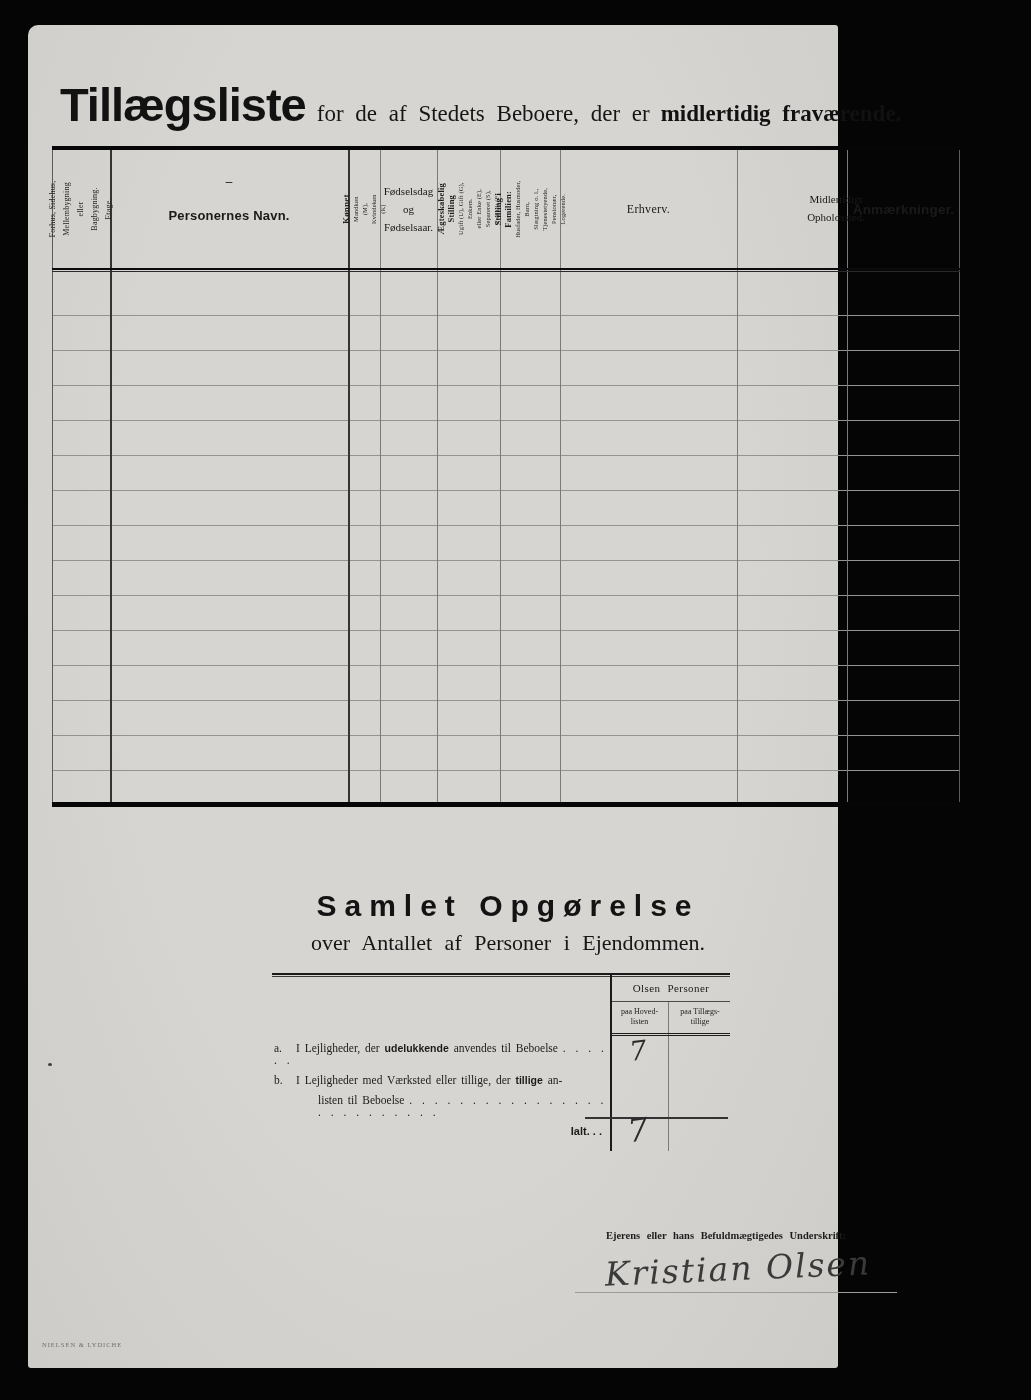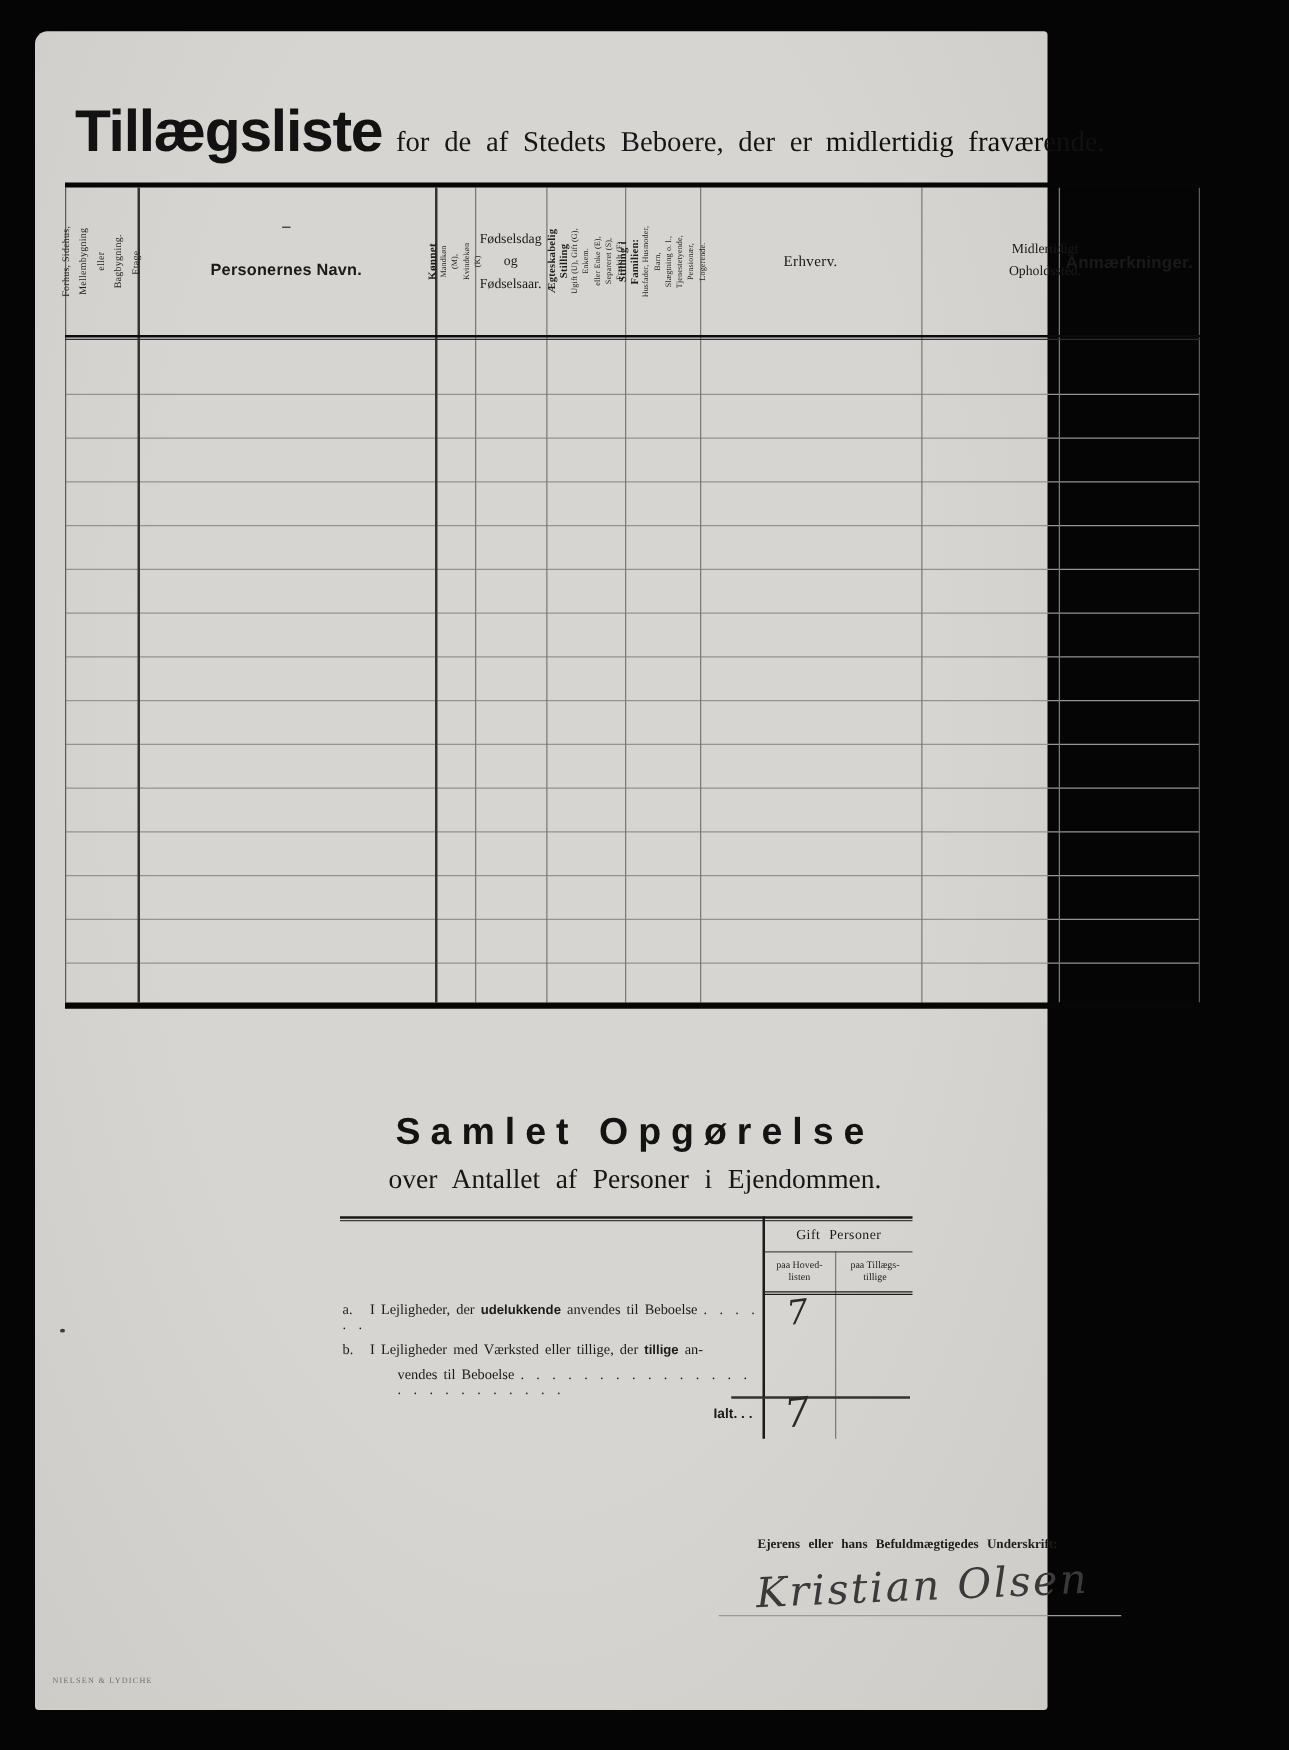--- a/index.html
+++ b/index.html
@@ -11,21 +11,21 @@
     position:absolute;left:28px;top:25px;width:810px;height:1343px;
     background:radial-gradient(ellipse at 50% 40%, #d6d5d1 55%, #cdccc8 100%);
     border-radius:10px 3px 3px 3px;color:#1a1a1a;
   }
   .pre{white-space:pre-line;}
 
   
   .doc-title{position:absolute;left:32px;top:52px;width:925px;display:flex;align-items:baseline;gap:11px;}
   .title-main{font-family:"Liberation Sans",sans-serif;font-weight:700;font-size:47px;letter-spacing:-1px;color:#121212;}
   .title-sub{font-size:23px;word-spacing:6px;color:#161616;}
-  .title-sub-bold{font-size:23px;font-weight:400;word-spacing:6px;color:#111;}
+  .title-sub-bold{font-size:23px;font-weight:700;word-spacing:6px;color:#111;}
 
   
   .main-table{position:absolute;left:24px;top:121px;width:908px;height:661px;}
   .t-top{position:absolute;left:0;top:0;width:908px;height:4px;background:#060606;z-index:6;}
   .t-headsep{position:absolute;left:0;top:122px;width:908px;height:4px;border-top:2px solid #0b0b0b;border-bottom:1px solid #2a2a2a;box-sizing:border-box;z-index:6;}
   .t-bottom{position:absolute;left:0;top:656px;width:908px;height:5px;background:#060606;z-index:6;}
   .vline{position:absolute;top:4px;height:652px;width:1px;background:#7a7a78;z-index:2;}
   .vline.dark{width:2px;background:#343432;}
   .vline.edge{background:#5c5c5a;}
   .table-row{position:absolute;left:0;width:908px;border-bottom:1px solid #93938f;box-sizing:border-box;z-index:1;}
@@ -185,21 +185,21 @@
     </div>
 
   <div>
     <div class="sum-title">Samlet Opgørelse</div>
     <div class="sum-subtitle">over Antallet af Personer i Ejendommen.</div>
 
     <div class="mini">
       <div class="mini-toprule"></div>
       <div class="mini-vstrong"></div>
       <div class="mini-vthin"></div>
-      <div class="mini-antal">Gift Personer</div>
+      <div class="mini-antal">Olsen Personer</div>
       <div class="mini-antal-rule"></div>
       <div class="mini-sub mini-sub-hoved pre">paa Hoved-
 listen</div>
       <div class="mini-sub mini-sub-tillaegs pre">paa Tillægs-
 tillige</div>
       <div class="mini-dblrule"></div>
 
       <div class="sum-line line-a">
         <span class="idx">a.</span><span>I Lejligheder, der</span>
         <span class="b">udelukkende</span>
@@ -207,21 +207,21 @@
         <span class="dots">. . . . . .</span>
       </div>
       <div class="hand hand-a">7</div>
 
       <div class="sum-line line-b1">
         <span class="idx">b.</span><span>I Lejligheder med Værksted eller tillige, der</span>
         <span class="b">tillige</span>
         <span>an-</span>
       </div>
       <div class="sum-line line-b2">
-        <span>vendes til Beboelse</span>
+        <span>listen til Beboelse</span>
         <span class="dots">. . . . . . . . . . . . . . . . . . . . . . . . . .</span>
       </div>
 
       <div class="ialt-rule"></div>
       <div class="ialt-label">Ialt. . .</div>
       <div class="hand hand-ialt">7</div>
     </div>
   </div>
 
   <div>

